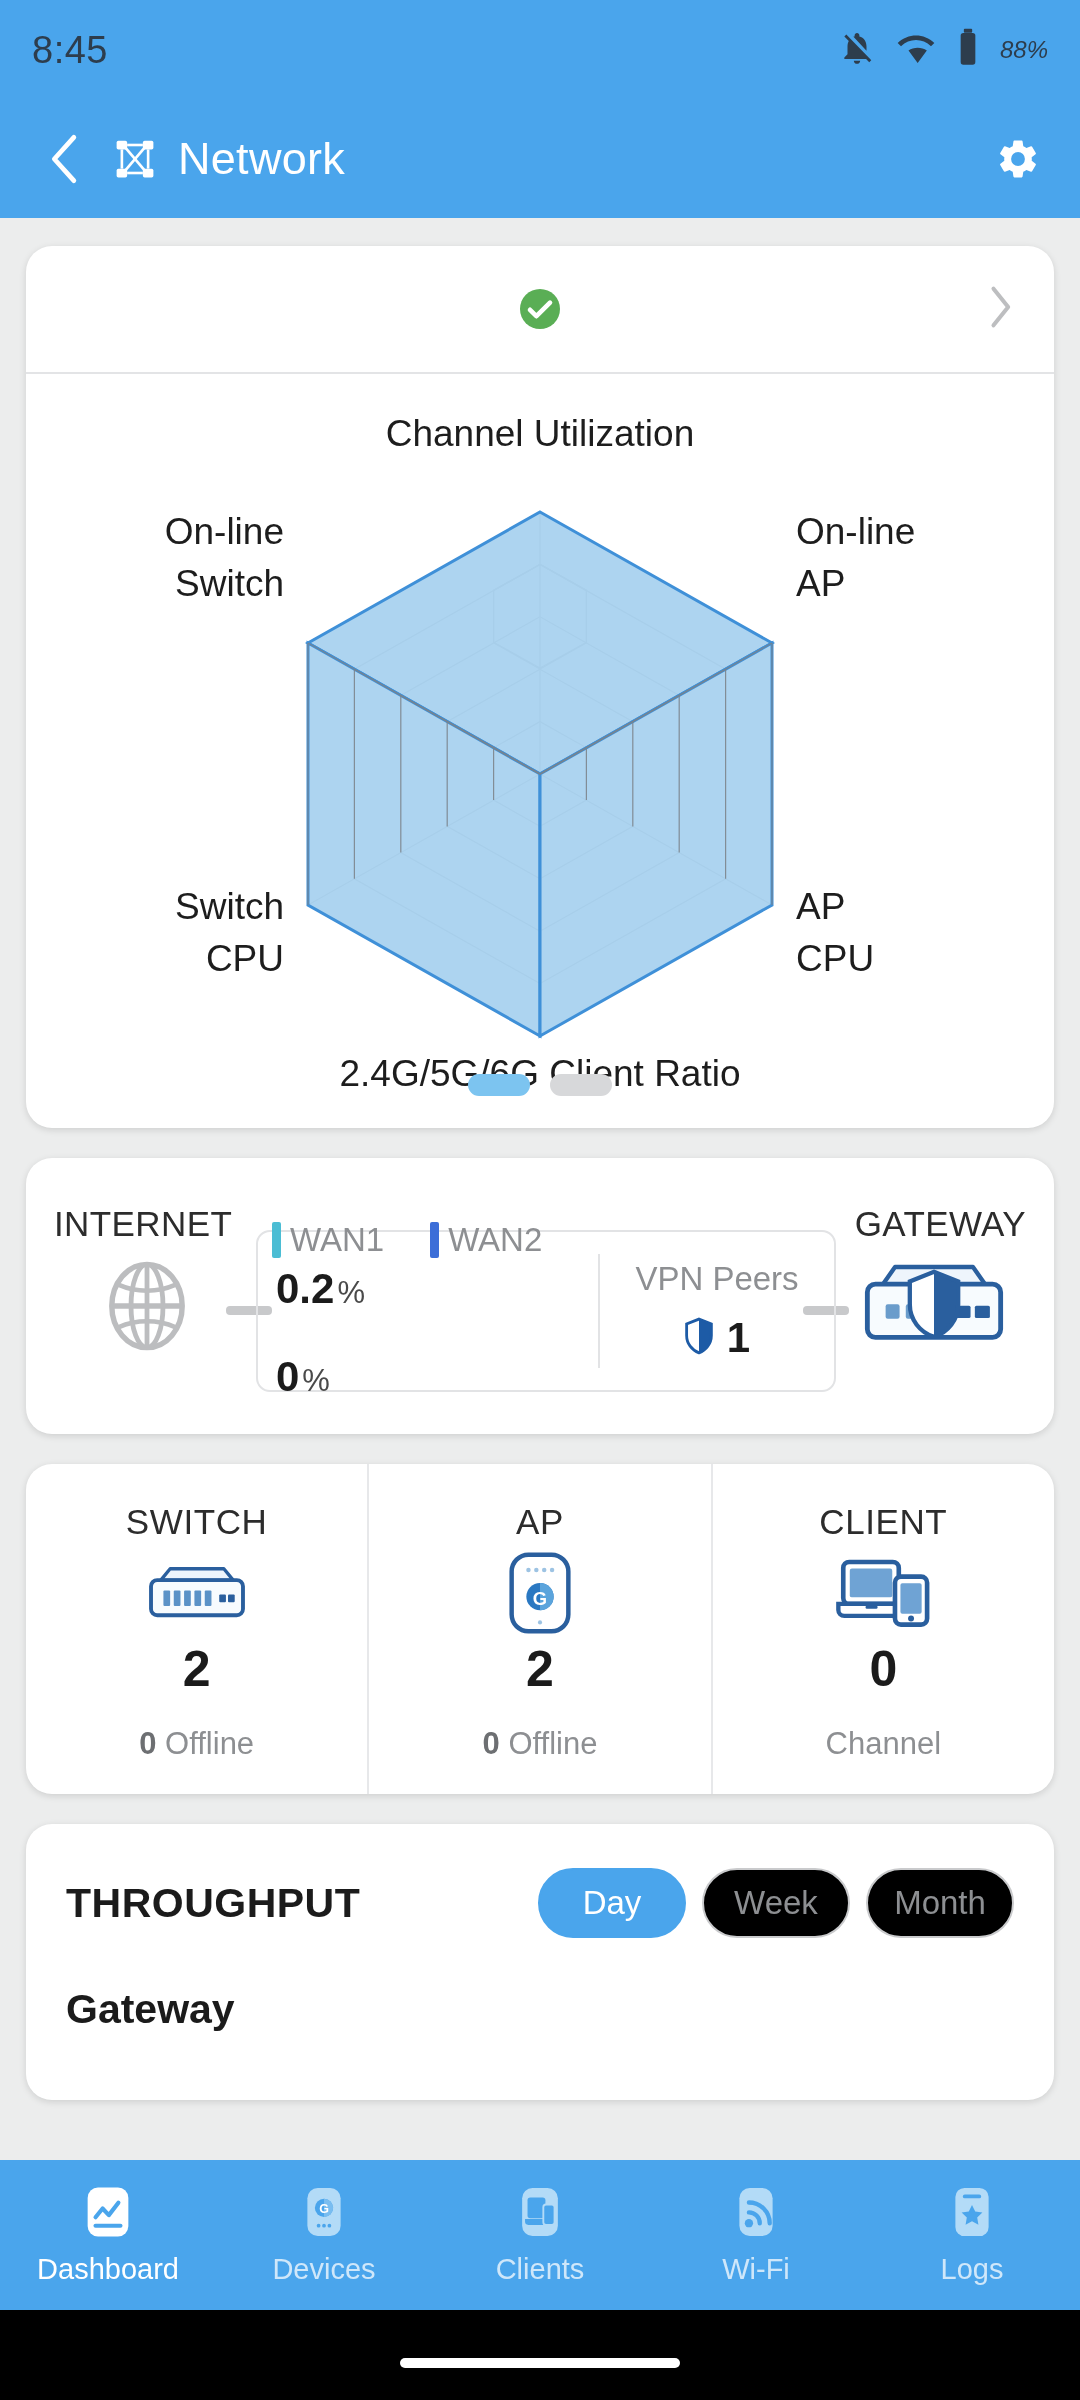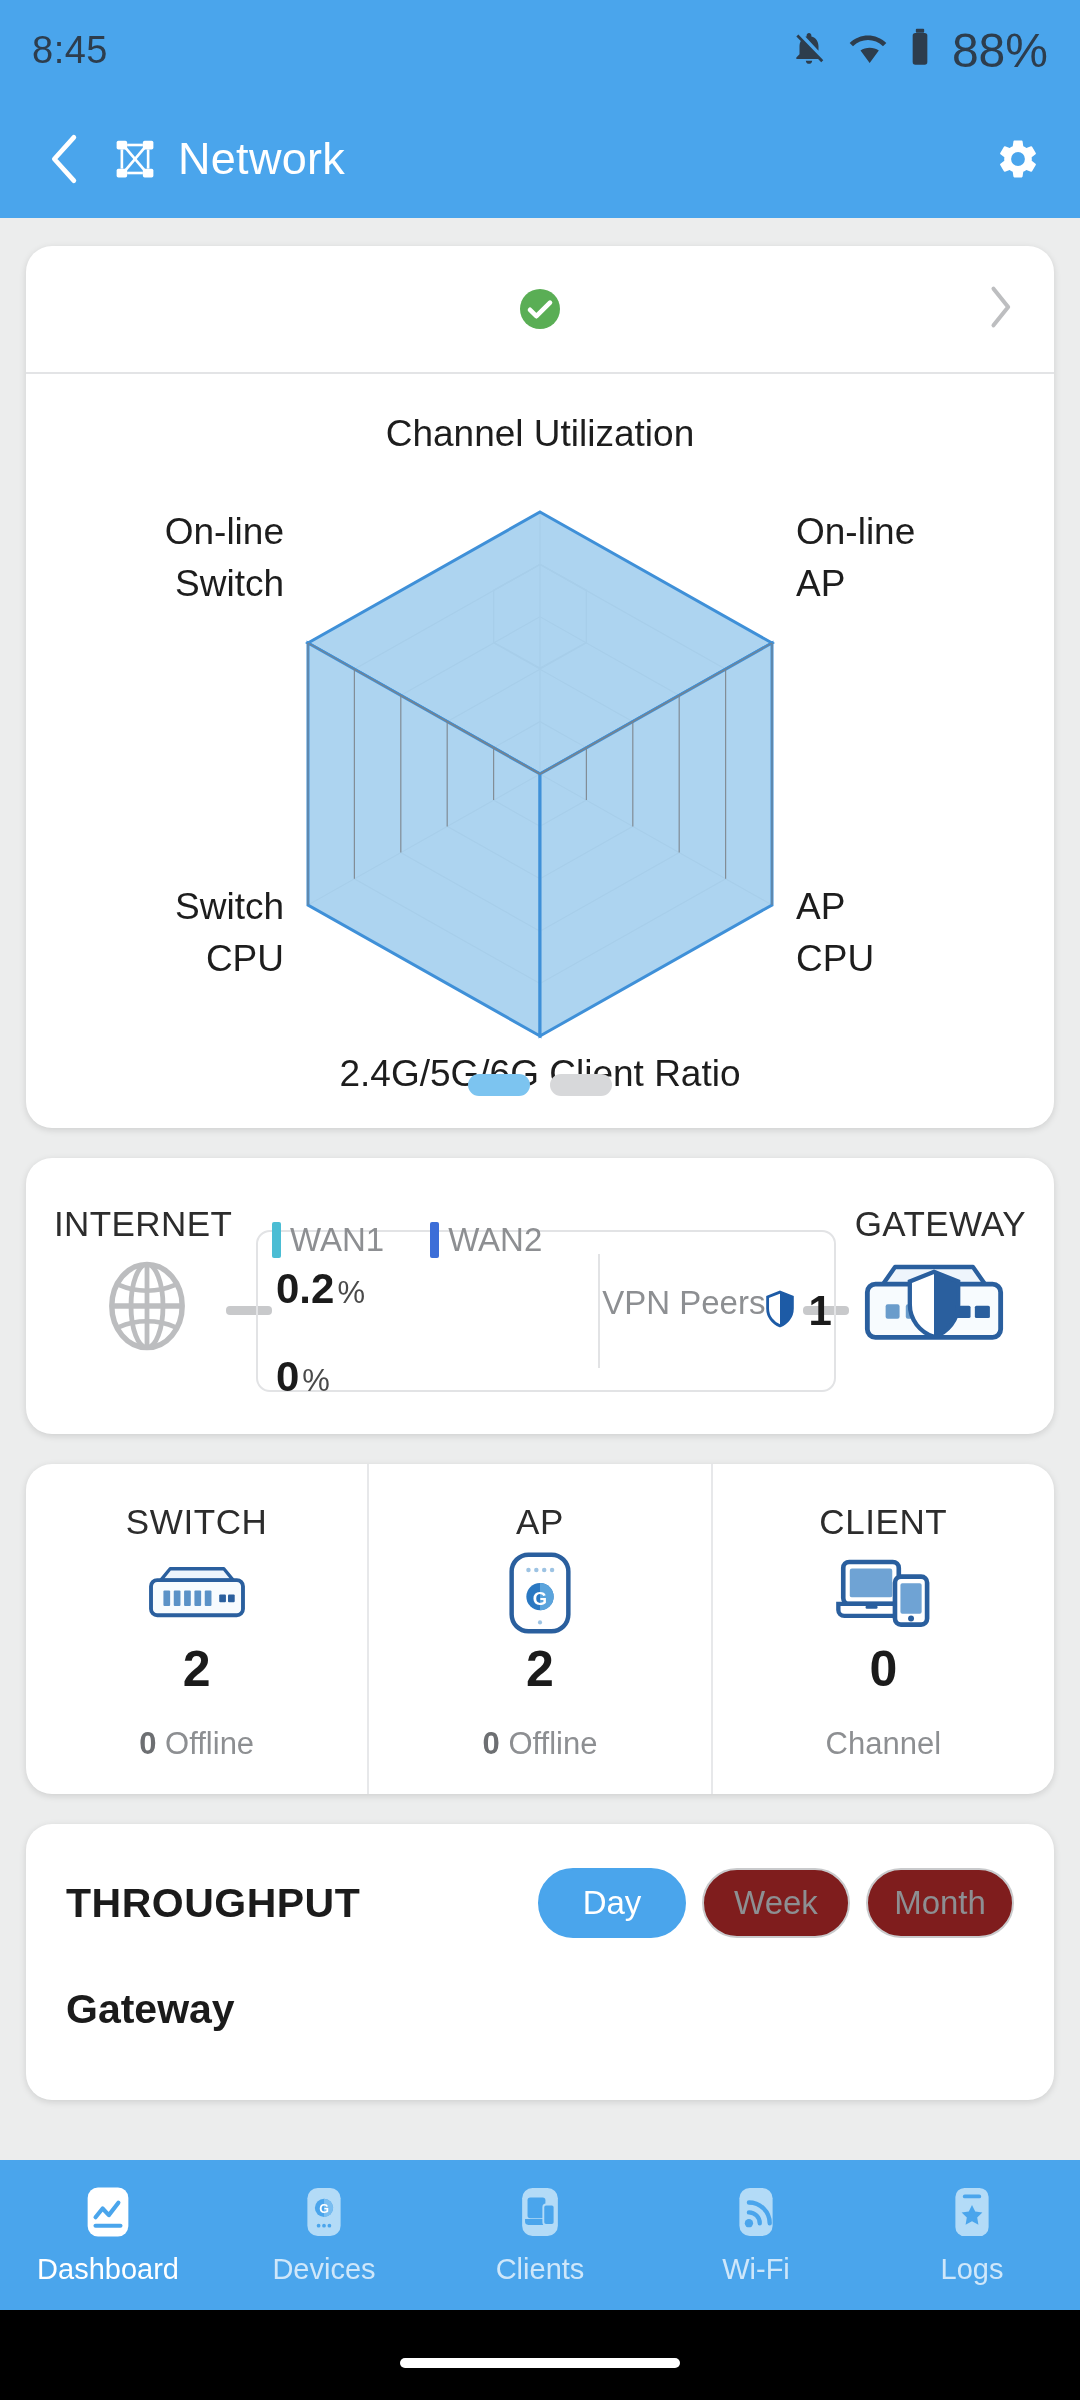--- a/index.html
+++ b/index.html
@@ -12,21 +12,21 @@
   }
 
   
   .statusbar{
     height:100px; background:#4aa5ec;
     display:flex; align-items:center; justify-content:space-between;
     padding:0 32px;
   }
   .sb-time{ color:#2d3d4d; font-size:38px; font-weight:400; letter-spacing:.5px; }
   .sb-right{ display:flex; align-items:center; gap:20px; }
-  .sb-pct{ color:#2d3d4d; font-size:48px; font-weight:500; }
+  .sb-pct{ color:#2d3d4d; font-size:24px; font-weight:500;font-style:italic; }
 
   
   .appbar{
     height:118px; background:#4aa5ec;
     display:flex; align-items:center; padding:0 36px;
   }
   .ab-back{ width:54px; height:54px; display:flex; align-items:center; justify-content:center; }
   .ab-topo{ margin-left:22px; width:46px; height:46px; display:flex; align-items:center; justify-content:center;}
   .ab-title{ color:#fff; font-size:45px; font-weight:500; margin-left:20px; letter-spacing:.3px; }
   .ab-spacer{ flex:1; }
@@ -64,21 +64,21 @@
   .gw-icon{ position:absolute; right:44px; top:102px; }
   .wire{ position:absolute; top:148px; width:46px; height:9px; background:#c8c9cb; border-radius:4px; }
   .wire.l{ left:200px; }
   .wire.r{ right:205px; }
   .inner-box{
     position:absolute; left:230px; top:72px; width:580px; height:162px;
     border:2px solid #e2e3e5; border-radius:14px; display:flex;
   }
   .ib-left{ flex:0 0 340px; display:flex; flex-direction:column; justify-content:center; padding-left:14px; }
   .ib-divider{ width:2px; background:#e2e3e5; margin:22px 0; }
-  .ib-right{ flex:1; display:flex; flex-direction:row; justify-content:center; align-items:center; }
+  .ib-right{ flex:1; display:flex; flex-direction:column; justify-content:center; align-items:center; }
   .wan-row{ display:flex; gap:46px; margin-bottom:6px; }
   .wan-item{ display:flex; align-items:center; gap:9px; }
   .wan-bar{ width:9px; height:36px; border-radius:2px; }
   .wan-name{ font-size:33px; color:#8d8f92; }
   .val-row{ display:flex; gap:40px; padding-left:4px;flex-direction:column; }
   .val{ display:flex; align-items:baseline; }
   .val-num{ font-size:42px; font-weight:700; color:#1b1b1b; }
   .val-unit{ font-size:31px; color:#4a4a4a; margin-left:3px; }
   .vpn-lbl{ font-size:33px; color:#8d8f92; margin-bottom:16px; }
   .vpn-val{ display:flex; align-items:center; gap:13px; }
@@ -95,21 +95,21 @@
   .st-sub b{ color:#6d6f72; font-weight:700; }
 
   
   .tp-card{ margin-top:30px; height:276px; padding:44px 40px 0 40px; }
   .tp-head{ display:flex; align-items:center; }
   .tp-title{ font-size:41px; font-weight:700; color:#1b1b1b; letter-spacing:.5px; }
   .tp-seg{ margin-left:auto; display:flex; gap:16px; }
   .seg{
     height:70px; min-width:148px; border-radius:35px; border:2px solid #c9cacc;
     display:flex; align-items:center; justify-content:center;
-    font-size:33px; color:#8d8f92; background:#7f1d1d; padding:0 22px;
+    font-size:33px; color:#8d8f92; background:#000000; padding:0 22px;
   }
   .seg.active{ background:#4aa5ec; border-color:#4aa5ec; color:#fff; }
   .tp-sub{ font-size:41px; font-weight:700; color:#1b1b1b; margin-top:48px; }
 
   
   .bottomnav{
     position:absolute; left:0; bottom:90px; width:1080px; height:150px;
     background:#4aa5ec; display:flex;
   }
   .nav-item{ flex:1; display:flex; flex-direction:column; align-items:center; justify-content:center; gap:10px; }

